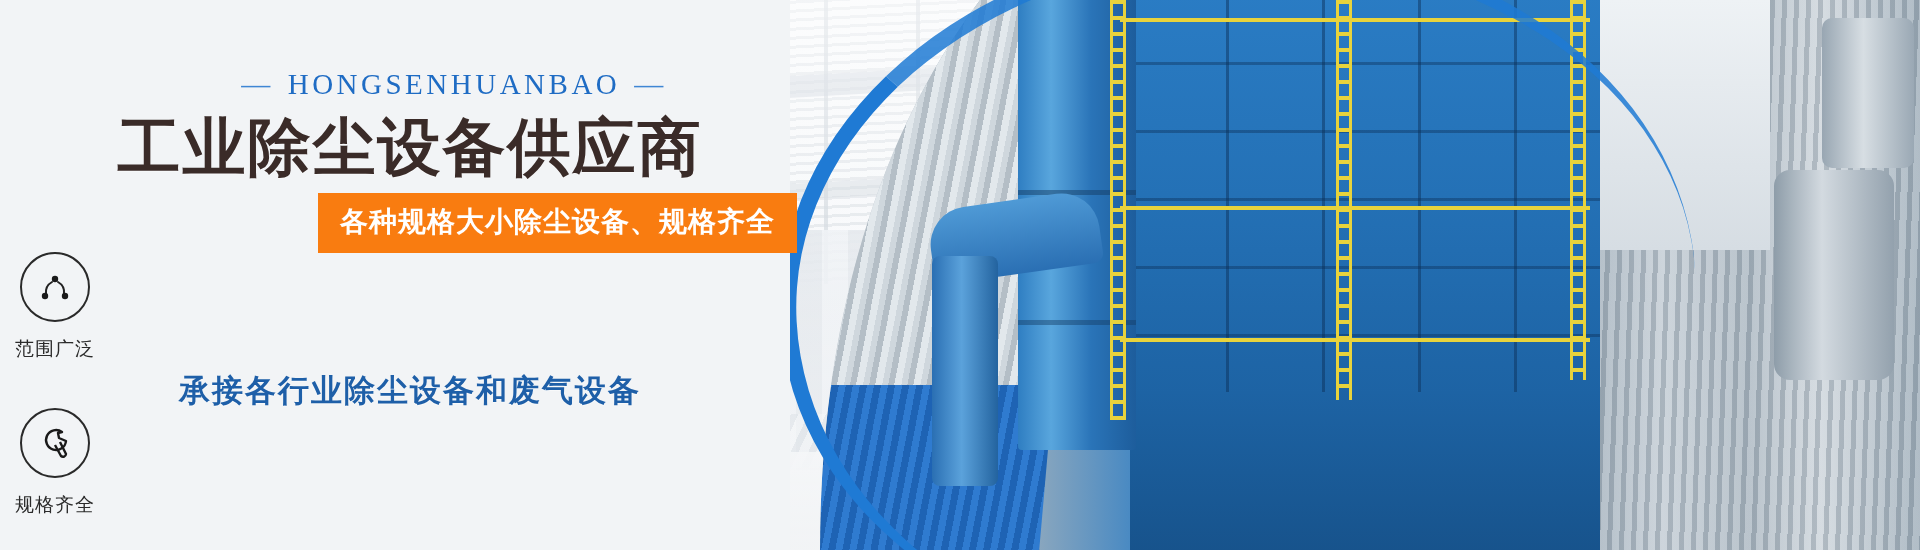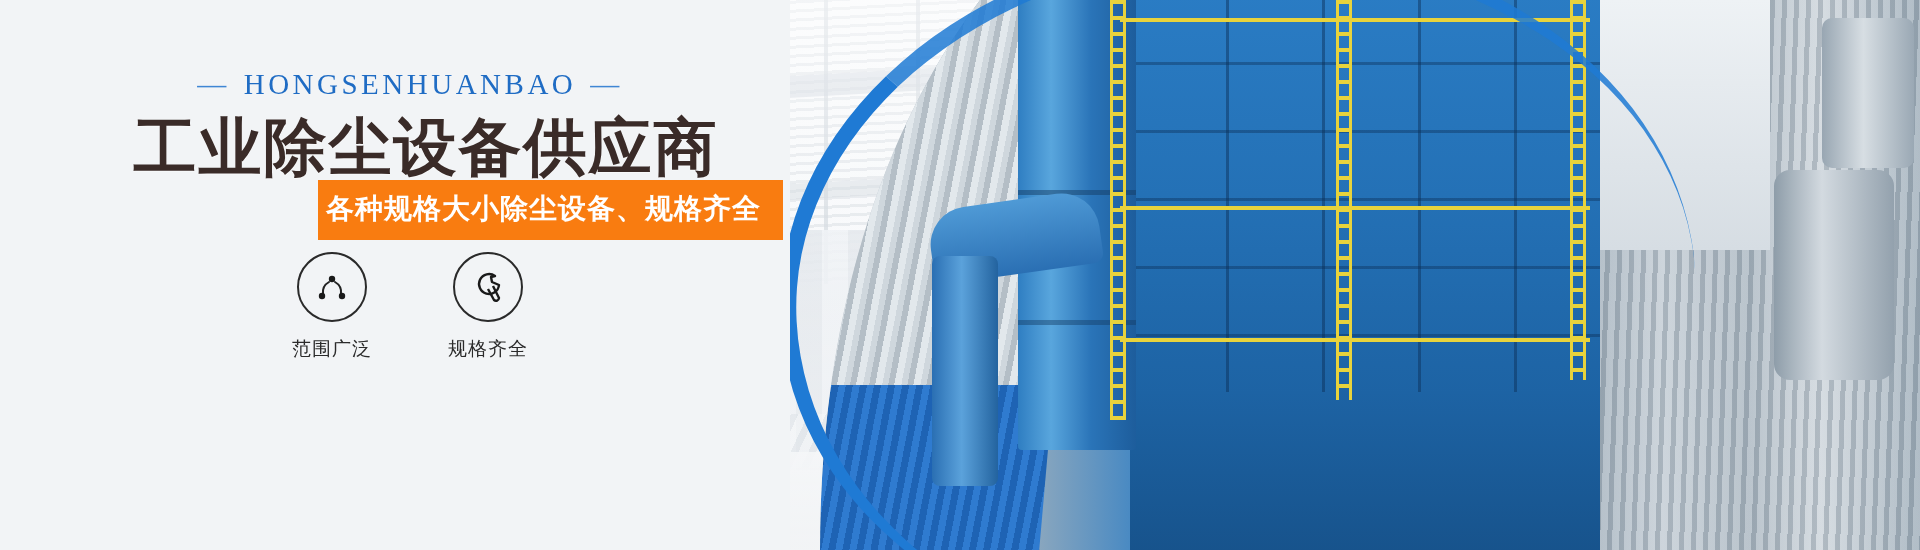--- a/index.html
+++ b/index.html
@@ -232,37 +232,38 @@
   
   .content{
     position:absolute;left:0;top:0;width:820px;height:550px;
     text-align:center;
   }
   .brand-en{
     position:absolute;left:0;top:68px;width:820px;
     font-family:"Liberation Serif","DejaVu Serif",serif;
     font-size:29px;letter-spacing:3.5px;color:#1f6cc4;
     white-space:nowrap;
+    padding-left:44px;
   }
   .brand-en .dash{display:inline-block;margin:0 14px;color:#3f86d4;}
   .headline{
-    position:absolute;left:16px;top:105px;width:820px;
+    position:absolute;left:0;top:105px;width:820px;
     font-size:63px;font-weight:bold;letter-spacing:2px;
     color:#3a2b28;white-space:nowrap;
     text-shadow:0 1px 0 rgba(255,255,255,.45);
   }
   .sub-orange{
-    position:absolute;left:318px;top:180px;
+    position:absolute;left:318px;top:193px;
     background:#f97c10;color:#ffffff;
     font-size:28px;font-weight:bold;letter-spacing:1px;
-    padding:10px 22px 12px 8px;white-space:nowrap;
+    padding:10px 22px 12px 22px;white-space:nowrap;
   }
   .features{
     position:absolute;left:0;top:252px;width:820px;
-    display:flex;justify-content:center;gap:46px;
+    display:flex;justify-content:center;gap:46px;flex-direction:column;
   }
   .feat{width:110px;text-align:center;}
   .feat-circle{
     width:66px;height:66px;margin:0 auto;border-radius:50%;
     border:2px solid #2a2a2a;display:flex;align-items:center;justify-content:center;
   }
   .feat-label{
     margin-top:14px;font-size:19px;color:#2b2b2b;letter-spacing:1px;white-space:nowrap;
   }
   .tagline{
@@ -393,15 +394,16 @@
             <path d="M27 9 a10 10 0 1 0 4 9 l-7 -3 l-1 -5 z" fill="none" stroke="#1a1a1a" stroke-width="2.4" stroke-linejoin="round"></path>
             <path d="M25 19 L31 31 a3 3 0 0 1 -5 2 L20 22" fill="none" stroke="#1a1a1a" stroke-width="2.4" stroke-linejoin="round"></path>
           </svg>
         </div>
         <div class="feat-label">规格齐全</div>
       </div>
 
 
     </div>
 
+    <div class="tagline">承接各行业除尘设备和废气设备</div>
   </div>
 
 </div>
 
 </body></html>

